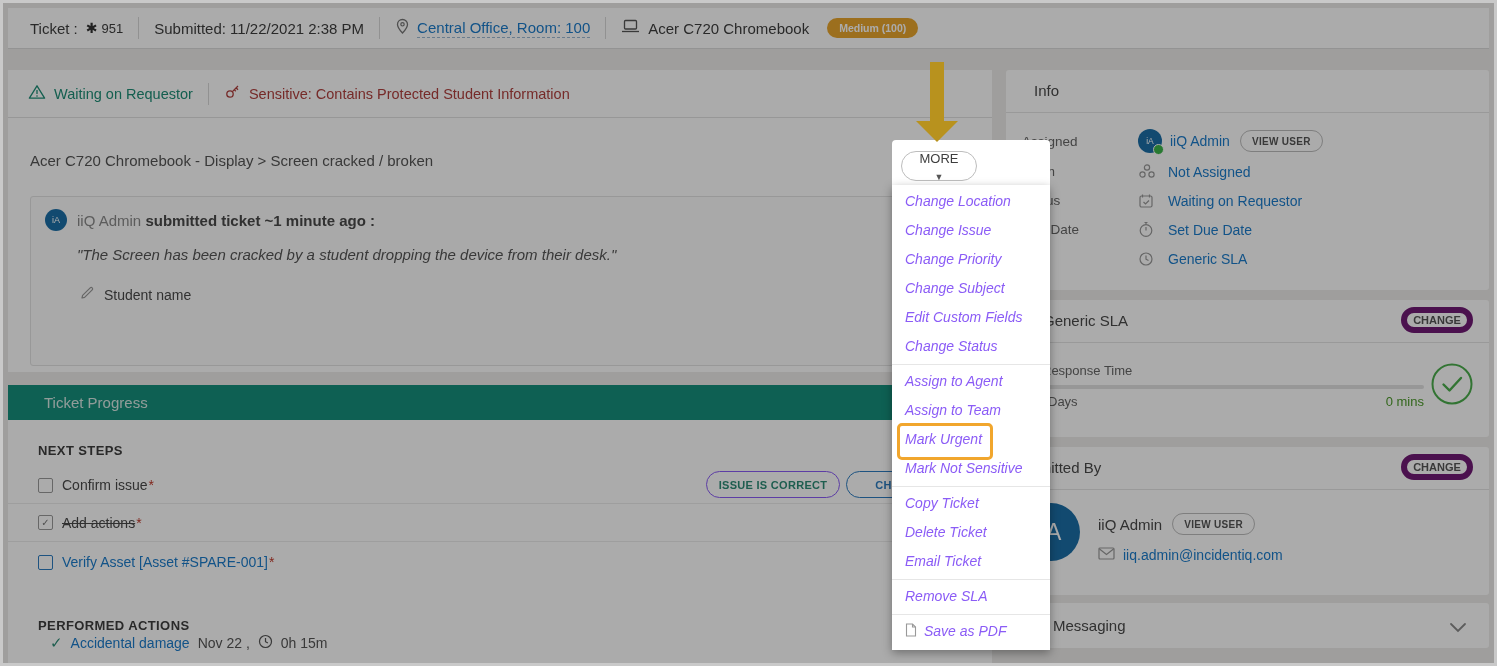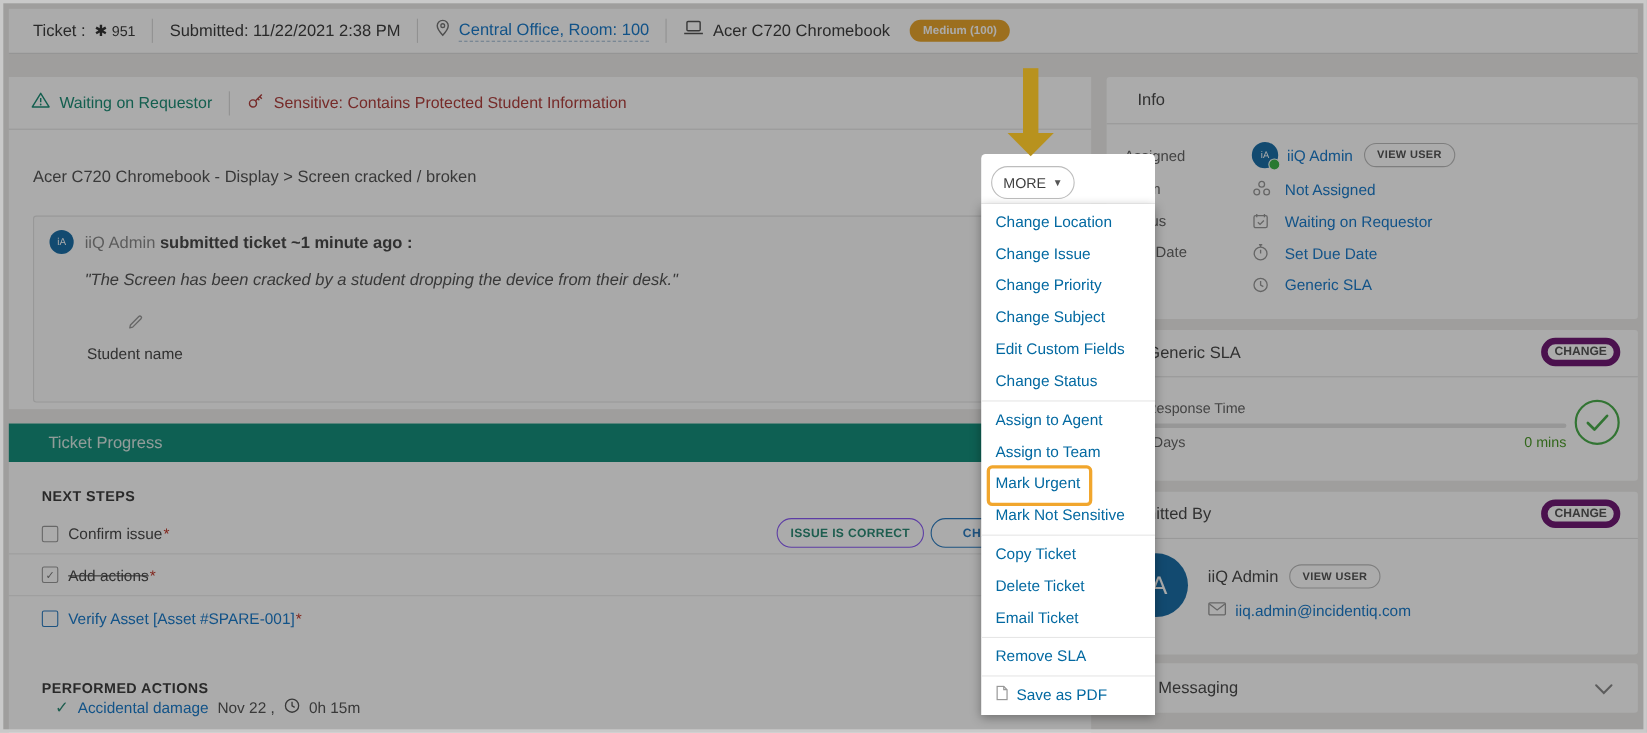--- a/index.html
+++ b/index.html
@@ -24,21 +24,21 @@
   .b-status{color:#1E8E77;font-size:14.5px;margin-left:8px;}
   .b-sens{color:#B0403E;font-size:14.5px;margin-left:8px;}
   
   .maincard{left:8px;top:118px;width:984px;height:254px;border-radius:0;}
   .tktitle{position:absolute;left:22px;top:34px;font-size:15px;color:#555;}
   .descbox{position:absolute;left:22px;top:78px;width:926px;height:168px;background:#FCFCFC;border:1px solid #E3E3E3;border-radius:3px;}
   .avatar-sm{position:absolute;left:14px;top:12px;width:22px;height:22px;border-radius:50%;background:#1B6FA8;color:#fff;font-size:9px;display:flex;align-items:center;justify-content:center;}
   .authline{position:absolute;left:46px;top:15px;font-size:15px;color:#8a8a8a;}
   .authline b{color:#4A4A4A;font-weight:600;}
   .quote{position:absolute;left:46px;top:49px;font-size:15px;color:#555;font-style:italic;}
-  .attach{position:absolute;left:48px;top:88px;display:flex;align-items:center;gap:9px;font-size:14px;color:#4A4A4A;flex-direction:column;}
+  .attach{position:absolute;left:48px;top:88px;display:flex;align-items:center;gap:9px;font-size:14px;color:#4A4A4A;}
   
   .progress{left:8px;top:385px;width:984px;height:281px;border-radius:0;}
   .pghead{height:35px;background:#15907C;color:#D9E9E5;font-size:15px;line-height:35px;padding-left:36px;}
   .pgbody{position:relative;}
   .seclbl{position:absolute;left:30px;font-size:13px;font-weight:600;color:#3E3E3E;letter-spacing:.4px;}
   .nslbl{top:23px;}
   .steps{position:absolute;left:0;top:47px;width:100%;}
   .steprow{position:relative;display:flex;align-items:center;padding-left:30px;border-bottom:1px solid #ECECEC;box-sizing:border-box;}
   .r1{height:37px;}.r2{height:38px;}.r3{height:40px;border-bottom:none;}
   .cb{width:13px;height:13px;border:1.5px solid #9A9A9A;border-radius:2px;margin-right:9px;background:#fff;flex:0 0 auto;display:flex;align-items:center;justify-content:center;font-size:10px;color:#777;}
@@ -76,26 +76,26 @@
   .subp{left:1006px;top:447px;width:483px;height:148px;}
   .subtitle{position:absolute;left:6px;top:0;}
   .av58{position:absolute;left:16px;top:56px;width:58px;height:58px;border-radius:50%;background:#1B6FA8;color:#fff;font-size:23px;display:flex;align-items:center;justify-content:center;}
   .subname{position:absolute;left:92px;top:66px;font-size:15px;color:#4A4A4A;display:flex;align-items:center;}
   .emrow{position:absolute;left:92px;top:100px;display:flex;align-items:center;gap:8px;font-size:14px;color:#1C7CCB;}
   .msgp{left:1006px;top:603px;width:483px;height:45px;}
   .msgtitle{position:absolute;left:47px;top:0;line-height:45px;font-size:15px;color:#4A4A4A;}
   .msgchev{position:absolute;right:22px;top:16px;}
   
   .patch{position:absolute;left:892px;top:140px;width:158px;height:45px;background:#fff;border-radius:4px 4px 0 0;z-index:50;}
-  .morebtn{position:absolute;left:9px;top:11px;width:76px;height:30px;border:1px solid #BDBDBD;border-radius:16px;background:#fff;color:#3E3E3E;font-size:13px;display:flex;align-items:center;justify-content:center;gap:6px;cursor:pointer;}
+  .morebtn{position:absolute;left:9px;top:11px;width:76px;height:30px;border:1px solid #BDBDBD;border-radius:16px;background:#fff;color:#3E3E3E;font-size:13px;display:flex;align-items:center;justify-content:center;gap:6px;cursor:pointer;flex-direction:column;}
   .caret{font-size:9px;color:#555;}
   .menu{position:absolute;left:892px;top:185px;width:158px;height:465px;background:#fff;z-index:50;box-shadow:0 3px 9px rgba(0,0,0,0.35);box-sizing:border-box;}
   .mgroup{list-style:none;margin:0;padding:2px 0 3px 0;}
   .mgroup + .mgroup{border-top:1px solid #E6E6E6;}
-  .mitem{height:29px;line-height:29px;padding-left:13px;font-size:14px;color:#0369a1;cursor:pointer;white-space:nowrap;}
+  .mitem{height:29px;line-height:29px;padding-left:13px;font-size:14px;color:#8b5cf6;cursor:pointer;white-space:nowrap;font-style:italic;}
   .mitem .pdficn{margin-right:7px;position:relative;top:1px;}
   
   .arrow{position:absolute;z-index:60;pointer-events:none;}
   .ashaft{position:absolute;left:930px;top:62px;width:14px;height:60px;background:#B8921E;}
   .ahead{position:absolute;left:916px;top:121px;width:0;height:0;border-left:21px solid transparent;border-right:21px solid transparent;border-top:21px solid #B8921E;}
   .urgbox{position:absolute;left:897px;top:423px;width:90px;height:31px;border:3px solid #F1A62D;border-radius:5px;z-index:65;pointer-events:none;}
 </style>
 </head>
 <body>
 

